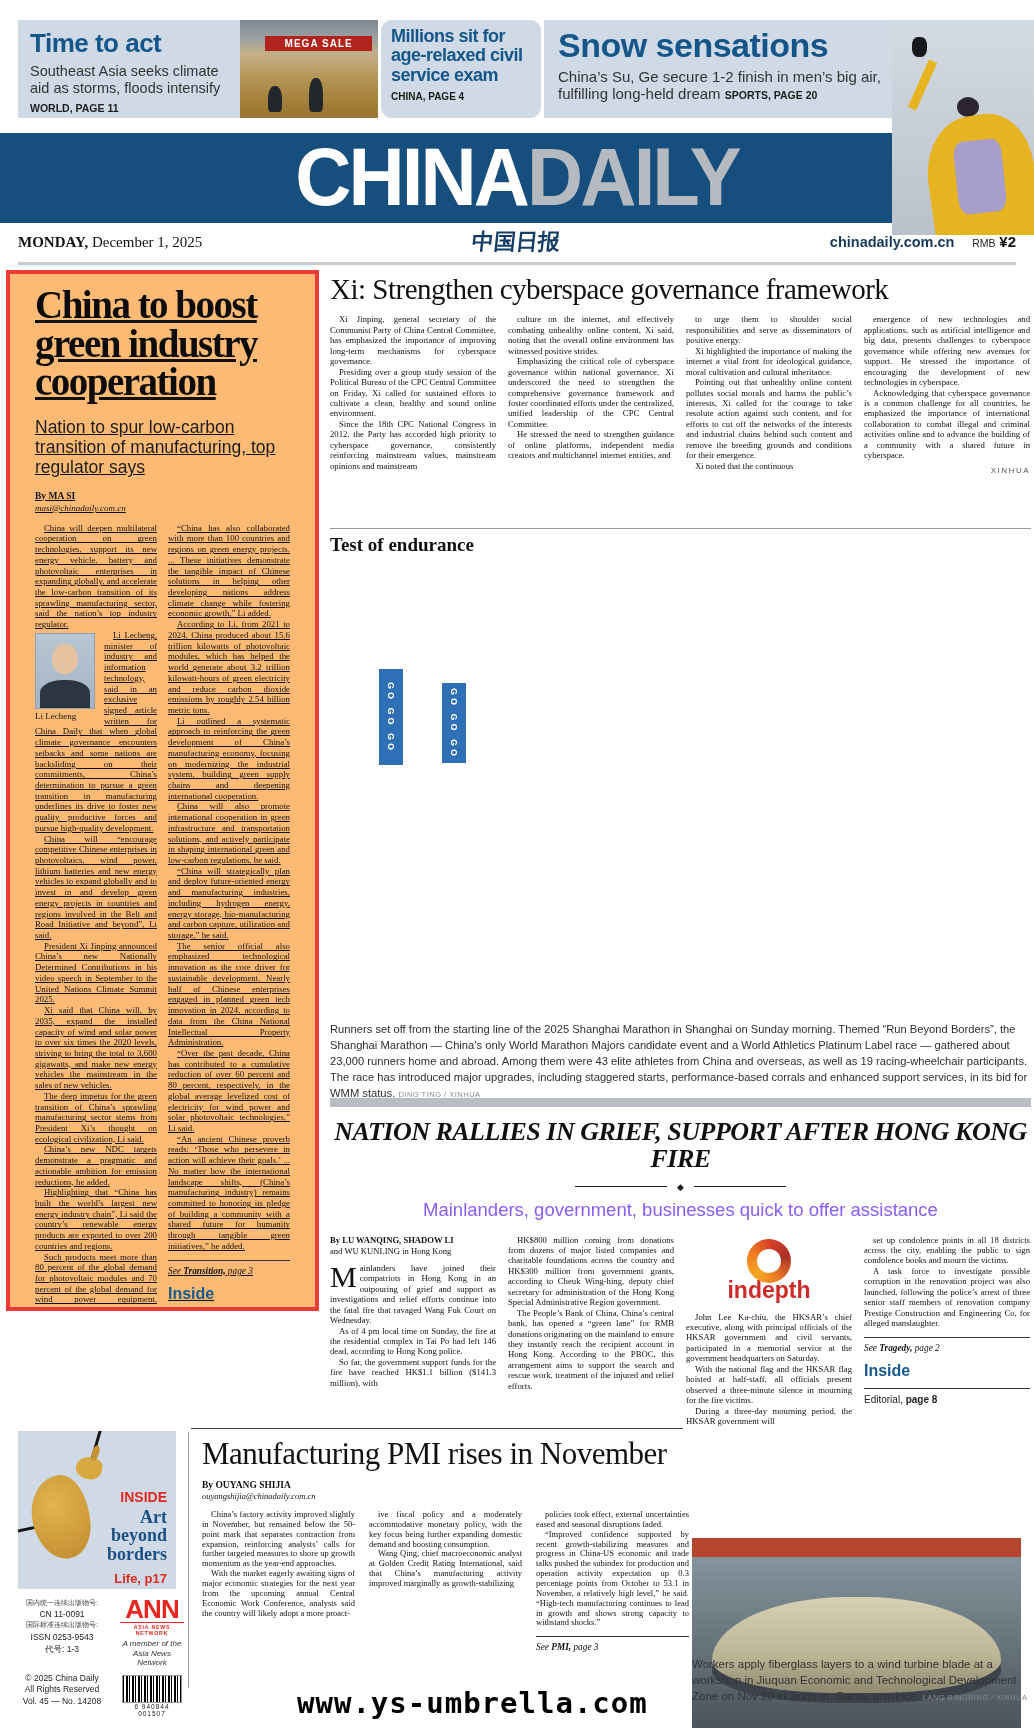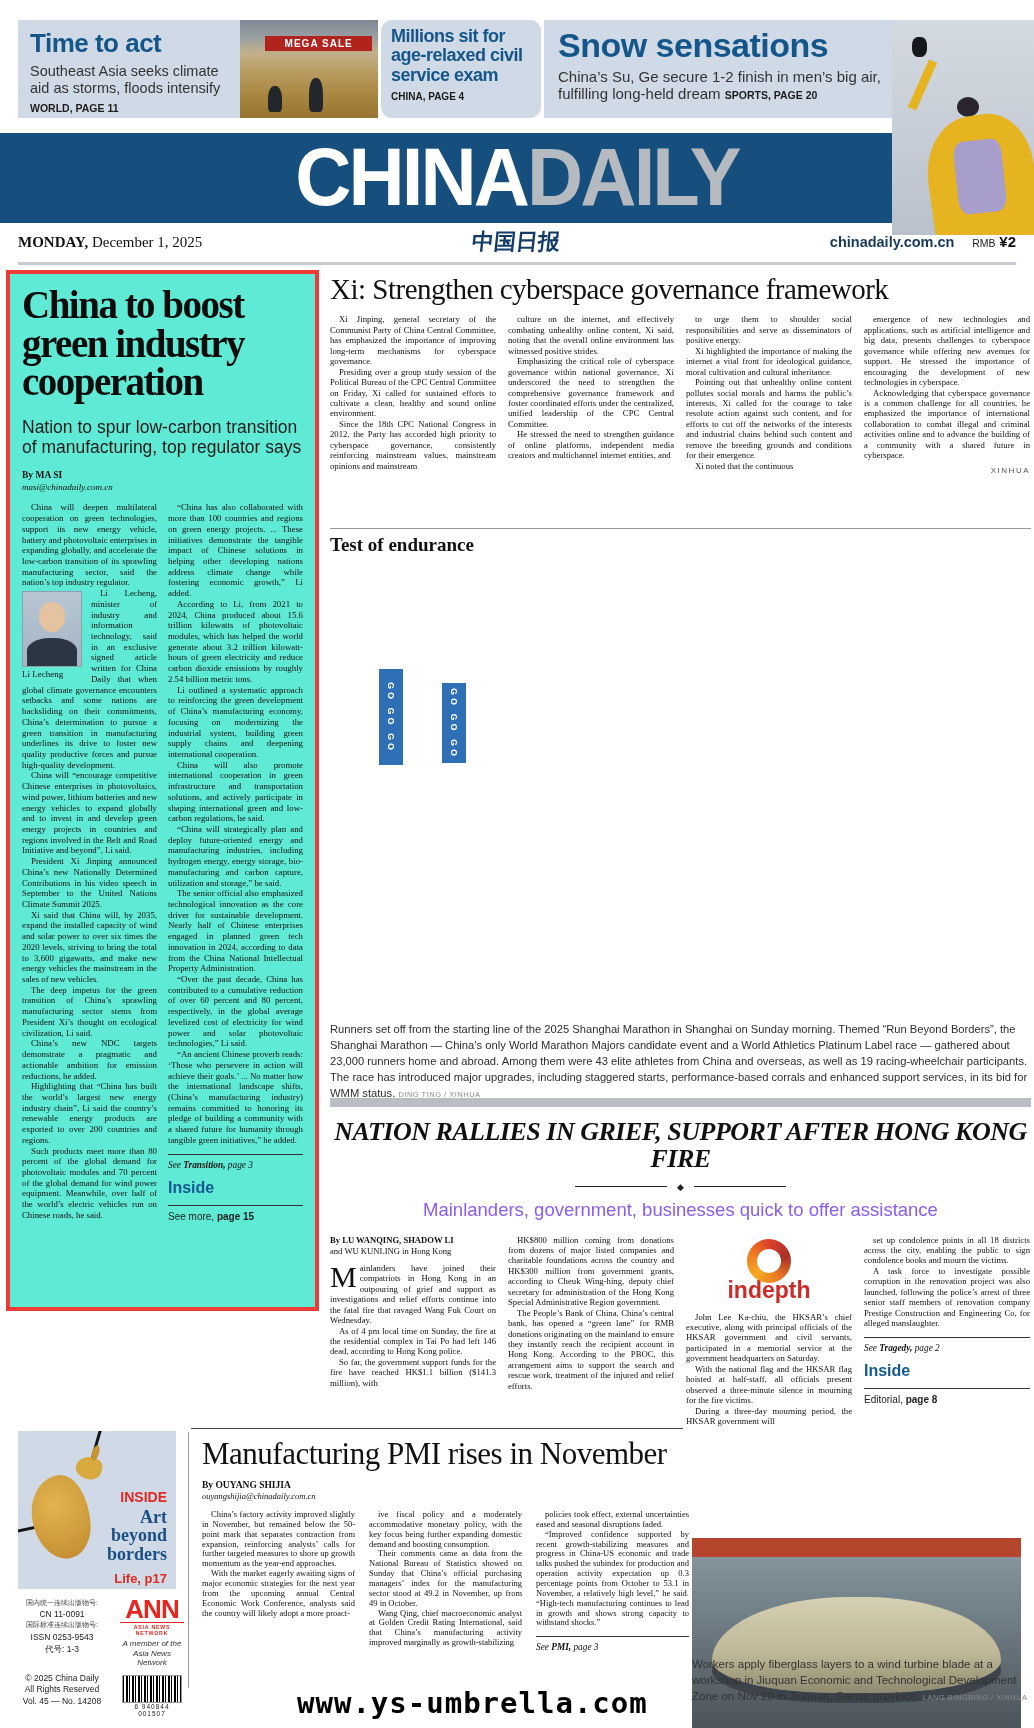--- a/index.html
+++ b/index.html
@@ -34,21 +34,21 @@
   .dl-rmb{font-family:"Liberation Sans",sans-serif;font-size:10.5px;color:#222;margin-left:14px;}
   .dl-price{font-family:"Liberation Sans",sans-serif;font-weight:bold;font-size:15px;color:#111;}
   .toprule{background:#c7cbd0;height:3px;}
   
   .cols{display:flex;}
   .body-col p{margin:0;text-indent:9px;text-align:justify;}
   .lead-body{font-size:8.8px;line-height:1.22;}
   .xi-body,.hk-body{font-size:8.7px;line-height:1.2;}
   .pmi-body{font-size:8.5px;line-height:1.16;}
   
-  .lead-box{border:4px solid #ee3b35;background:#5eead4;padding:10px 12px;box-sizing:border-box;overflow:hidden;}
+  .lead-box{border:4px solid #ee3b35;background:#fdba74;padding:10px 25px;box-sizing:border-box;overflow:hidden;text-decoration:underline;}
   .lead-h1{font-size:39px;font-weight:bold;line-height:0.99;letter-spacing:-1.5px;color:#0c0c0c;margin:2px 0 0 0;}
   .lead-deck{font-family:"Liberation Sans",sans-serif;font-size:17.5px;line-height:1.16;color:#1c1c1c;margin-top:15px;}
   .byline{font-size:9.5px;font-weight:bold;margin-top:13px;}
   .byline-email{font-size:9px;font-style:italic;font-weight:normal;display:block;margin-top:2px;}
   .portrait-wrap{float:left;width:62px;margin:3px 7px 2px 0;}
   .portrait{width:58px;height:74px;background:linear-gradient(180deg,#b8c6d3 0%,#a3b4c2 100%);position:relative;border:1px solid #8fa0ad;overflow:hidden;}
   .portrait:before{content:"";position:absolute;top:10px;left:16px;width:26px;height:30px;background:#e5c2a0;border-radius:48%;}
   .portrait:after{content:"";position:absolute;bottom:0;left:4px;width:50px;height:28px;background:#2b3642;border-radius:45% 45% 0 0;}
   .portrait-cap{font-size:9px;margin-top:2px;}
   .ref-rule{border-top:1px solid #333;margin:8px 0 5px 0;}
@@ -333,21 +333,20 @@
       <span>By OUYANG SHIJIA</span>
       <span class="pmi-email">ouyangshijia@chinadaily.com.cn</span>
     </div>
     <div class="cols pmi-body" style="margin-top:9px;gap:14px;">
       <div class="body-col" style="width:153px;">
           <p>China’s factory activity improved slightly in November, but remained below the 50-point mark that separates contraction from expansion, reinforcing analysts’ calls for further targeted measures to shore up growth momentum as the year-end approaches.</p>
           <p>With the market eagerly awaiting signs of major economic strategies for the next year from the upcoming annual Central Economic Work Conference, analysts said the country will likely adopt a more proact-</p>
         </div>
       <div class="body-col" style="width:153px;">
           <p>ive fiscal policy and a moderately accommodative monetary policy, with the key focus being further expanding domestic demand and boosting consumption.</p>
-          <p>Their comments came as data from the National Bureau of Statistics showed on Sunday that China’s official purchasing managers’ index for the manufacturing sector stood at 49.2 in November, up from 49 in October.</p>
           <p>Wang Qing, chief macroeconomic analyst at Golden Credit Rating International, said that China’s manufacturing activity improved marginally as growth-stabilizing</p>
         </div>
       <div class="body-col" style="width:153px;">
         <div>
             <p>policies took effect, external uncertainties eased and seasonal disruptions faded.</p>
             <p>“Improved confidence supported by recent growth-stabilizing measures and progress in China-US economic and trade talks pushed the subindex for production and operation activity expectation up 0.3 percentage points from October to 53.1 in November, a relatively high level,” he said. “High-tech manufacturing continues to lead in growth and shows strong capacity to withstand shocks.”</p>
           </div>
         <div class="ref-rule"></div>
         <div class="see-line">
           <span>See </span><span class="see-ref">PMI,</span><span> page 3</span>

